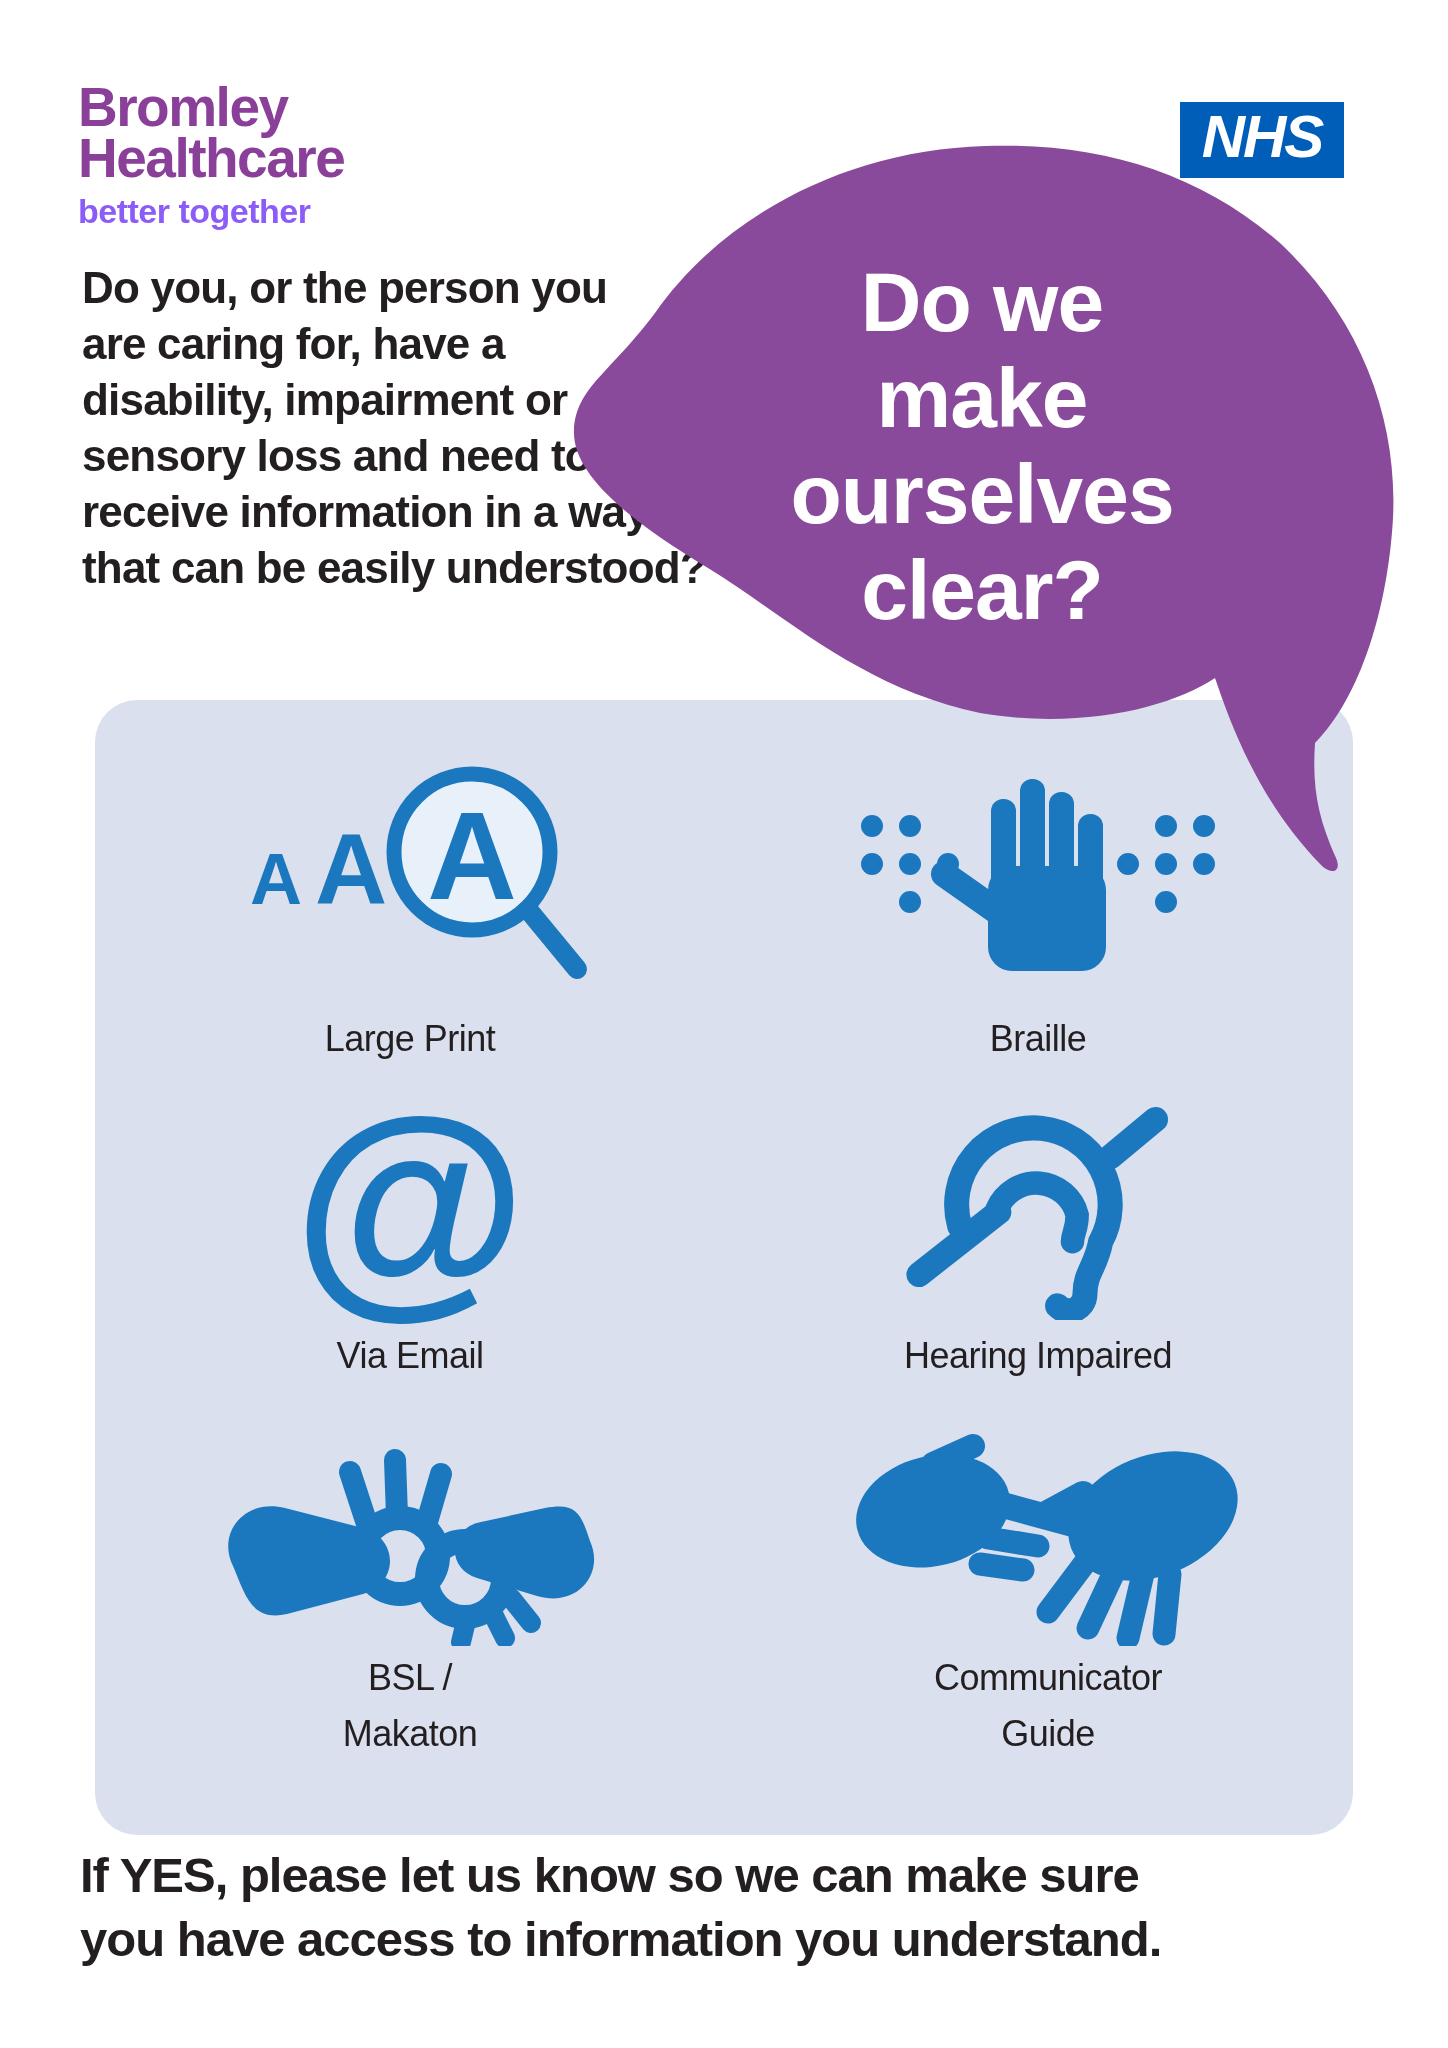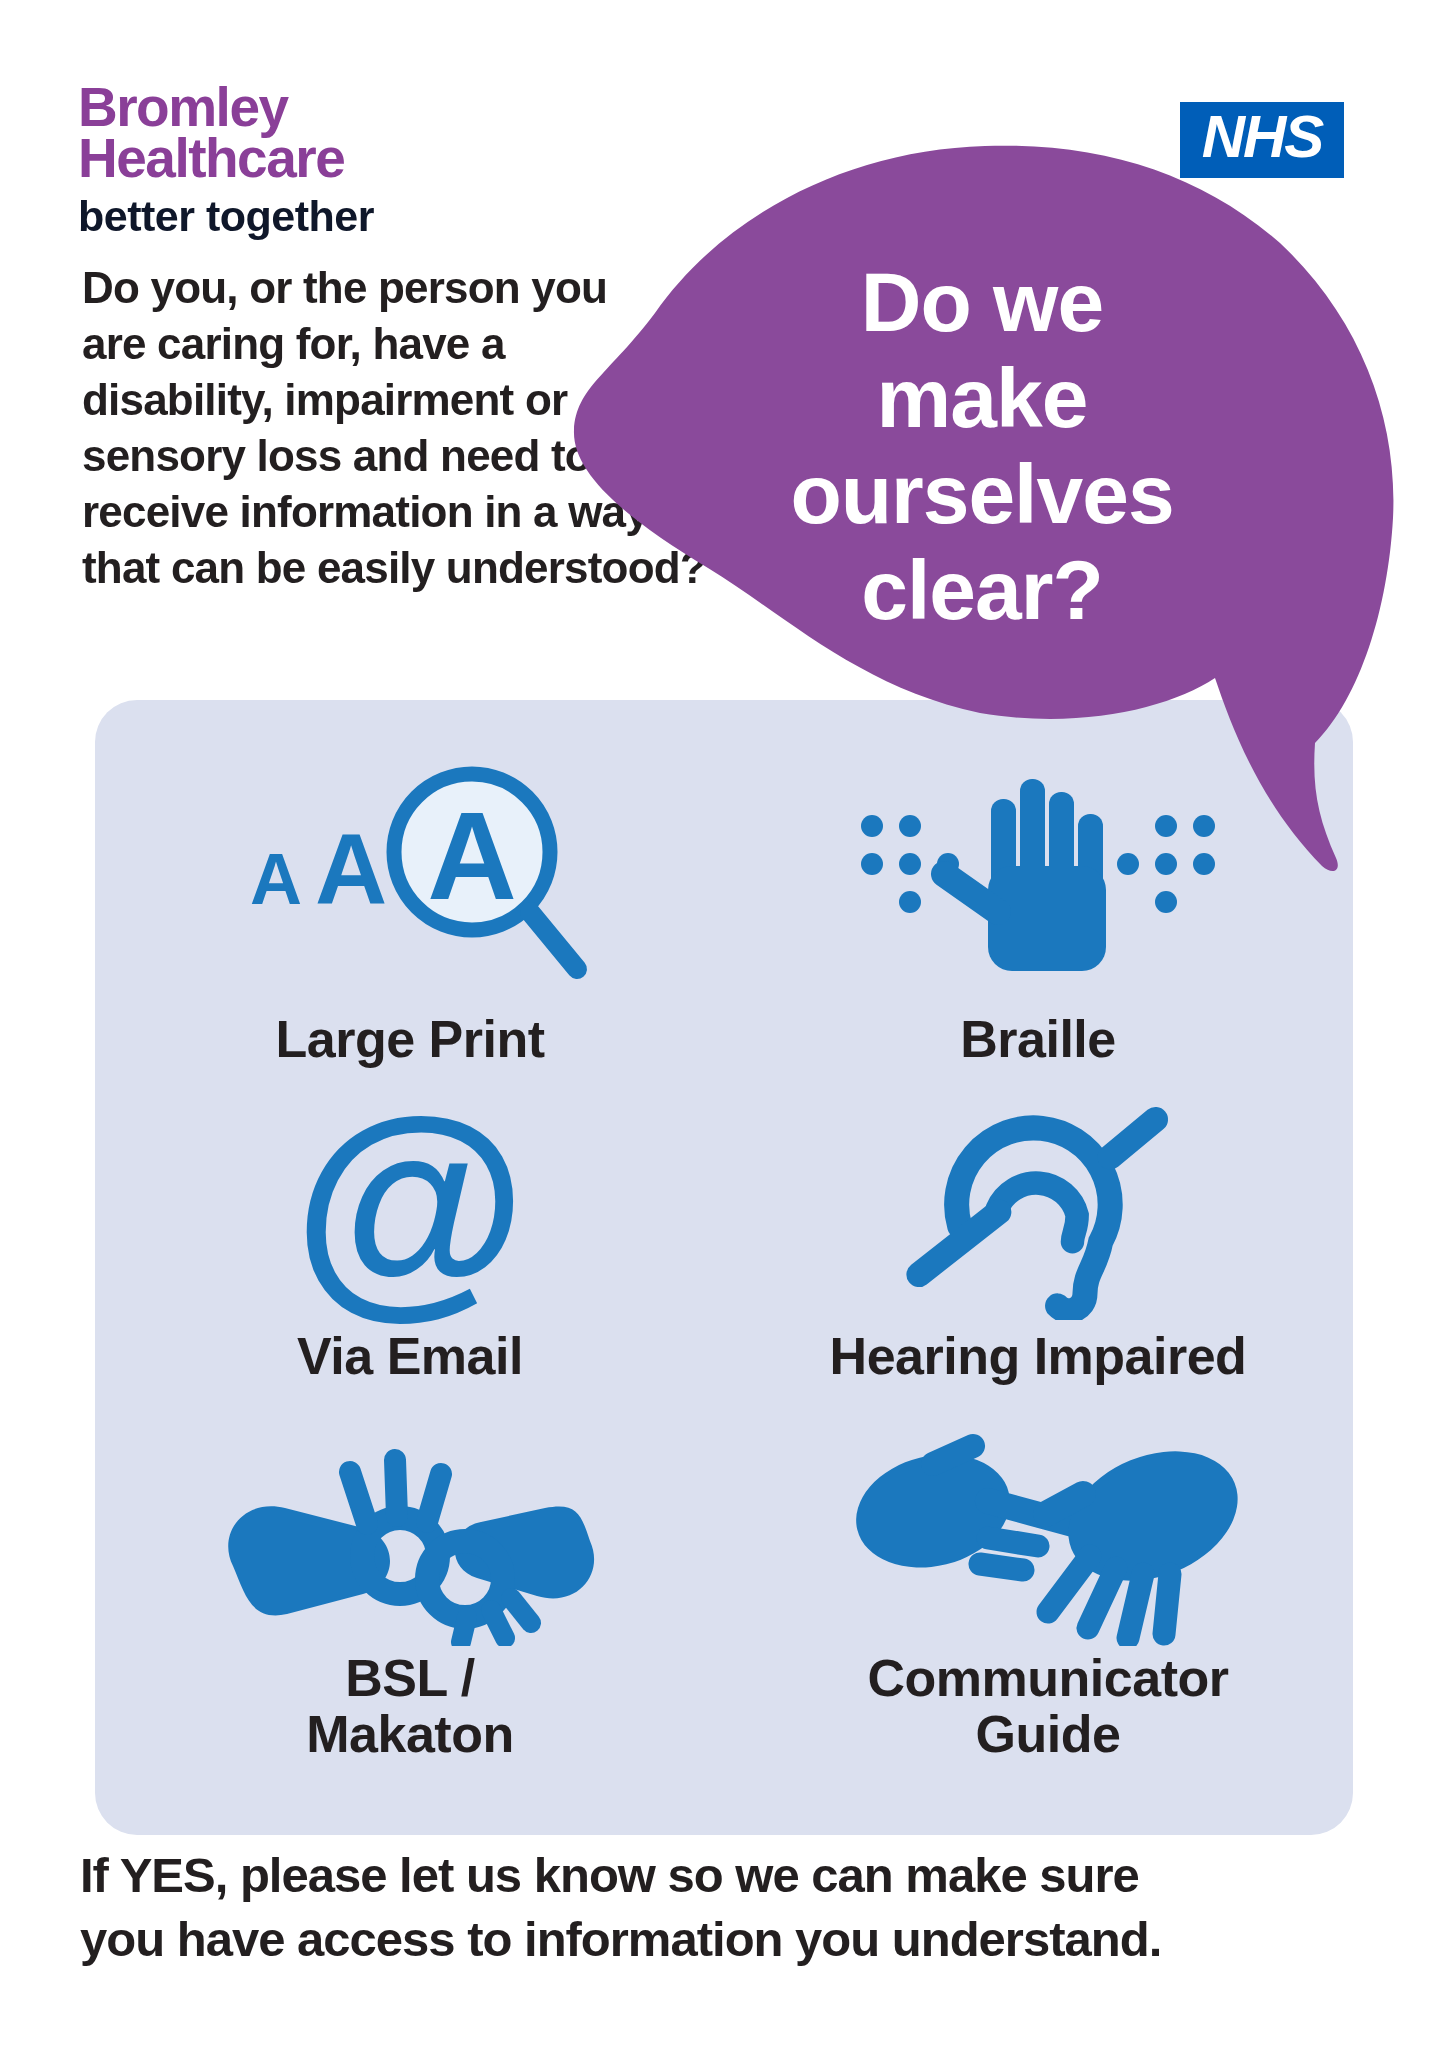--- a/index.html
+++ b/index.html
@@ -2,21 +2,21 @@
 <html><head>
 <meta charset="utf-8">
 <style>
   html,body{margin:0;padding:0;background:#fff;}
   .page{position:relative;width:1448px;height:2048px;background:#ffffff;overflow:hidden;
         font-family:"Liberation Sans","DejaVu Sans",sans-serif;color:#231f20;}
 
   
   .brand{position:absolute;left:78px;top:82px;}
   .brand-name{font-size:55px;font-weight:bold;color:#8a3f98;line-height:51px;letter-spacing:-1.5px;}
-  .brand-tagline{font-size:43px;font-weight:bold;color:#0f172a;margin-top:8px;letter-spacing:-0.5px;}
+  .brand-tagline{font-size:34px;font-weight:bold;color:#8b5cf6;margin-top:8px;letter-spacing:-0.5px;}
 
   
   .nhs{position:absolute;left:1180px;top:102px;width:164px;height:76px;background:#005eb8;
        color:#fff;display:flex;align-items:flex-start;justify-content:center;
        font-style:italic;font-weight:bold;font-size:60px;letter-spacing:-2px;z-index:4;}
 
   
   .question{position:absolute;left:82px;top:260px;font-size:44px;font-weight:bold;
             line-height:56px;letter-spacing:-0.8px;z-index:2;}
   .question div{white-space:nowrap;}
@@ -33,21 +33,21 @@
          background:#dbe0ef;border-radius:42px;z-index:1;}
 
   .cell{position:absolute;width:560px;display:flex;flex-direction:column;align-items:center;z-index:2;}
   .c1{left:130px;top:745px;}  .c2{left:758px;top:745px;}
   .c3{left:130px;top:1085px;} .c4{left:758px;top:1085px;}
   .c5{left:130px;top:1420px;} .c6{left:768px;top:1420px;}
   .icon-box{display:flex;align-items:center;justify-content:center;}
   .c1 .icon-box,.c2 .icon-box{height:258px;}
   .c3 .icon-box,.c4 .icon-box{height:235px;}
   .c5 .icon-box,.c6 .icon-box{height:222px;}
-  .opt-label{font-size:52px;font-weight:bold;line-height:56px;text-align:center;
+  .opt-label{font-size:36px;font-weight:normal;line-height:56px;text-align:center;
              letter-spacing:-0.5px;margin-top:8px;}
   .opt-label div{white-space:nowrap;}
 
   
   .footer{position:absolute;left:80px;top:1843px;font-size:49px;font-weight:bold;
           line-height:64px;letter-spacing:-1px;z-index:2;}
   .footer div{white-space:nowrap;}
 
   .blue{fill:#1b78be;}
   .blue-stroke{stroke:#1b78be;fill:none;}

